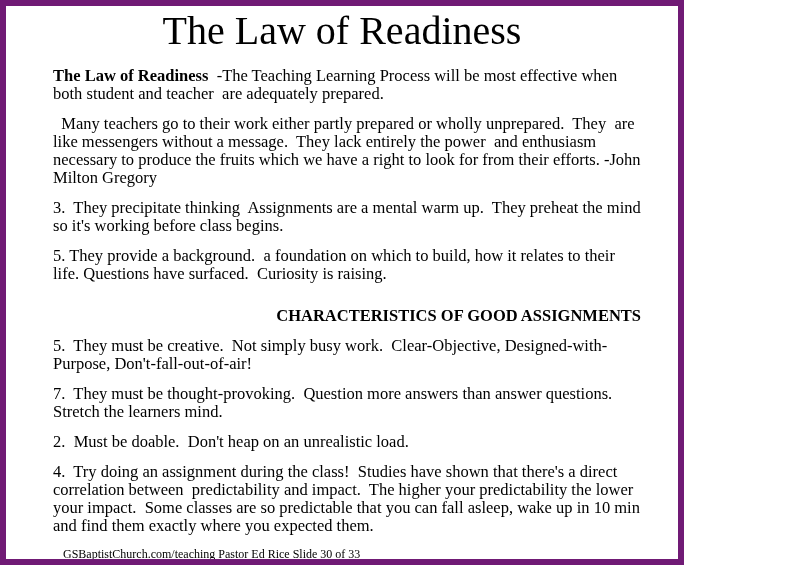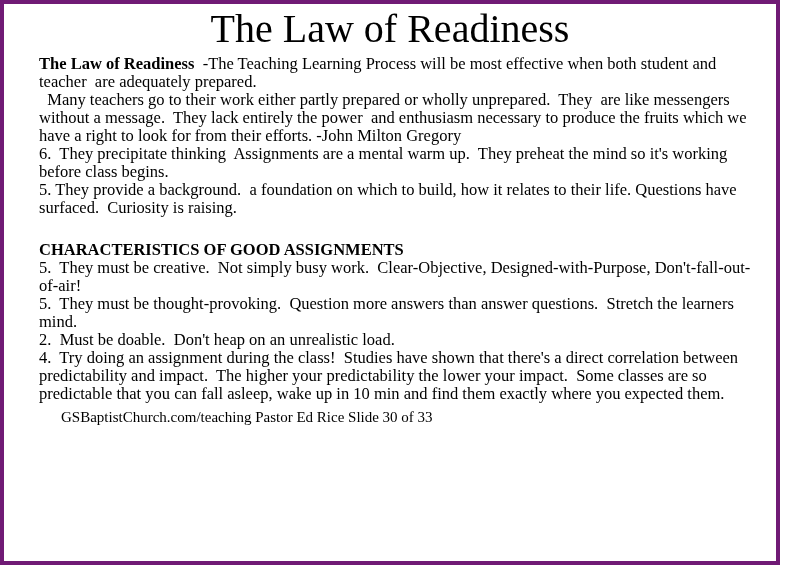--- a/index.html
+++ b/index.html
@@ -2,89 +2,89 @@
 <html><head>
 <meta charset="utf-8">
 <style>
   html, body {
     margin: 0;
     padding: 0;
     background: #ffffff;
   }
   .slide {
     position: relative;
-    width: 780px;
+    width: 684px;
     height: 565px;
     box-sizing: border-box;
     background: #ffffff;
     color: #000000;
     font-family: "Liberation Serif", "DejaVu Serif", serif;
     overflow: hidden;
-    border: 4px solid #701a75;
+    border: 6px solid #701a75;
   }
   .title {
     margin: 1px 0 0 0;
     font-size: 40px;
     font-weight: normal;
     line-height: 48px;
     text-align: center;
     color: #000000;
   }
   .content {
     margin: 2px 25px 0 35px;
     font-size: 16.5px;
     line-height: 18px;
   }
   .para {
-    margin: 0;
+    margin: 12px;
     white-space: pre-wrap;
   }
   .bold-lead {
     font-weight: bold;
   }
   .gap-before-value {
     margin-top: 21px;
   }
   .section-heading {
     margin-top: 24px;
     font-weight: bold;
-    text-align: left;
+    text-align: right;
     white-space: pre-wrap;
   }
   .footer-credit {
     margin: 7px 0 0 22px;
-    font-size: 15px;
+    font-size: 12px;
     line-height: 14px;
     white-space: pre-wrap;
   }
 </style>
 </head>
 <body>
 
 <div class="slide">
 
   <h1 class="title">The Law of Readiness</h1>
 
   <div class="content">
 
     <p class="para"><span class="bold-lead">The Law of Readiness</span><span>  -The Teaching Learning Process will be most effective when both student and teacher  are adequately prepared.</span></p>
 
     <p class="para">  Many teachers go to their work either partly prepared or wholly unprepared.  They  are like messengers without a message.  They lack entirely the power  and enthusiasm necessary to produce the fruits which we have a right to look for from their efforts. -John Milton Gregory</p>
 
 
-    <p class="para">6.  They precipitate thinking  Assignments are a mental warm up.  They preheat the mind so it's working before class begins.</p>
+    <p class="para">3.  They precipitate thinking  Assignments are a mental warm up.  They preheat the mind so it's working before class begins.</p>
 
     <p class="para">5. They provide a background.  a foundation on which to build, how it relates to their life. Questions have surfaced.  Curiosity is raising.</p>
 
 
     <p class="para section-heading">CHARACTERISTICS OF GOOD ASSIGNMENTS</p>
 
     <p class="para">5.  They must be creative.  Not simply busy work.  Clear-Objective, Designed-with-Purpose, Don't-fall-out-of-air!</p>
 
-    <p class="para">5.  They must be thought-provoking.  Question more answers than answer questions.  Stretch the learners mind.</p>
+    <p class="para">7.  They must be thought-provoking.  Question more answers than answer questions.  Stretch the learners mind.</p>
 
     <p class="para">2.  Must be doable.  Don't heap on an unrealistic load.</p>
 
     <p class="para">4.  Try doing an assignment during the class!  Studies have shown that there's a direct correlation between  predictability and impact.  The higher your predictability the lower your impact.  Some classes are so predictable that you can fall asleep, wake up in 10 min and find them exactly where you expected them.</p>
 
     <p class="footer-credit">GSBaptistChurch.com/teaching Pastor Ed Rice Slide 30 of 33</p>
 
   </div>
 </div>
 

